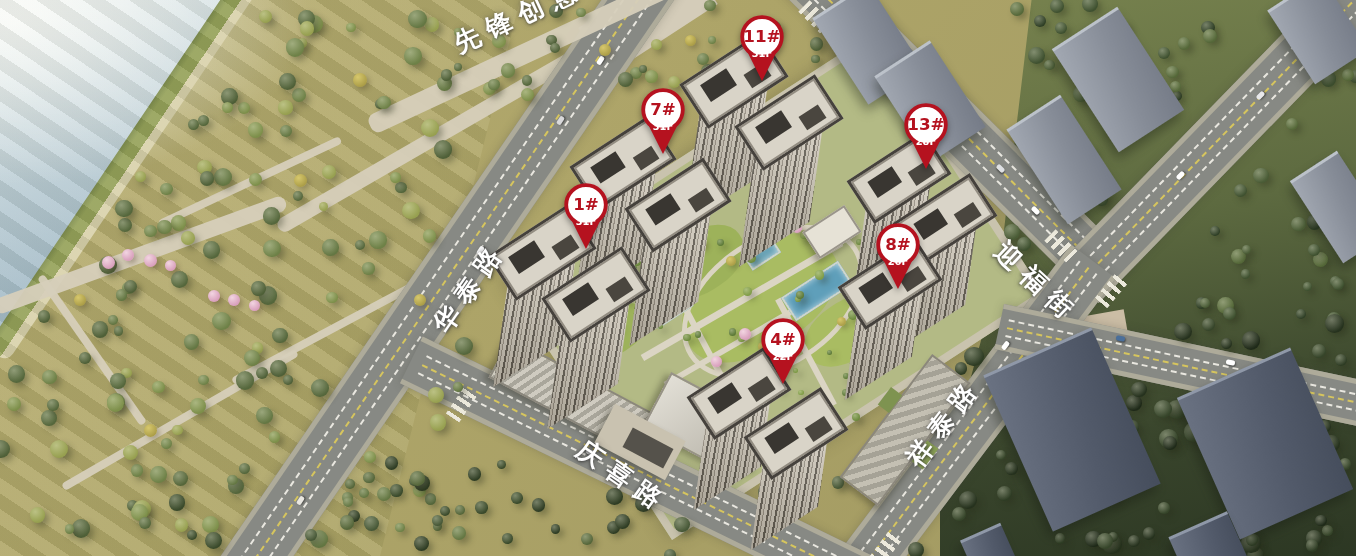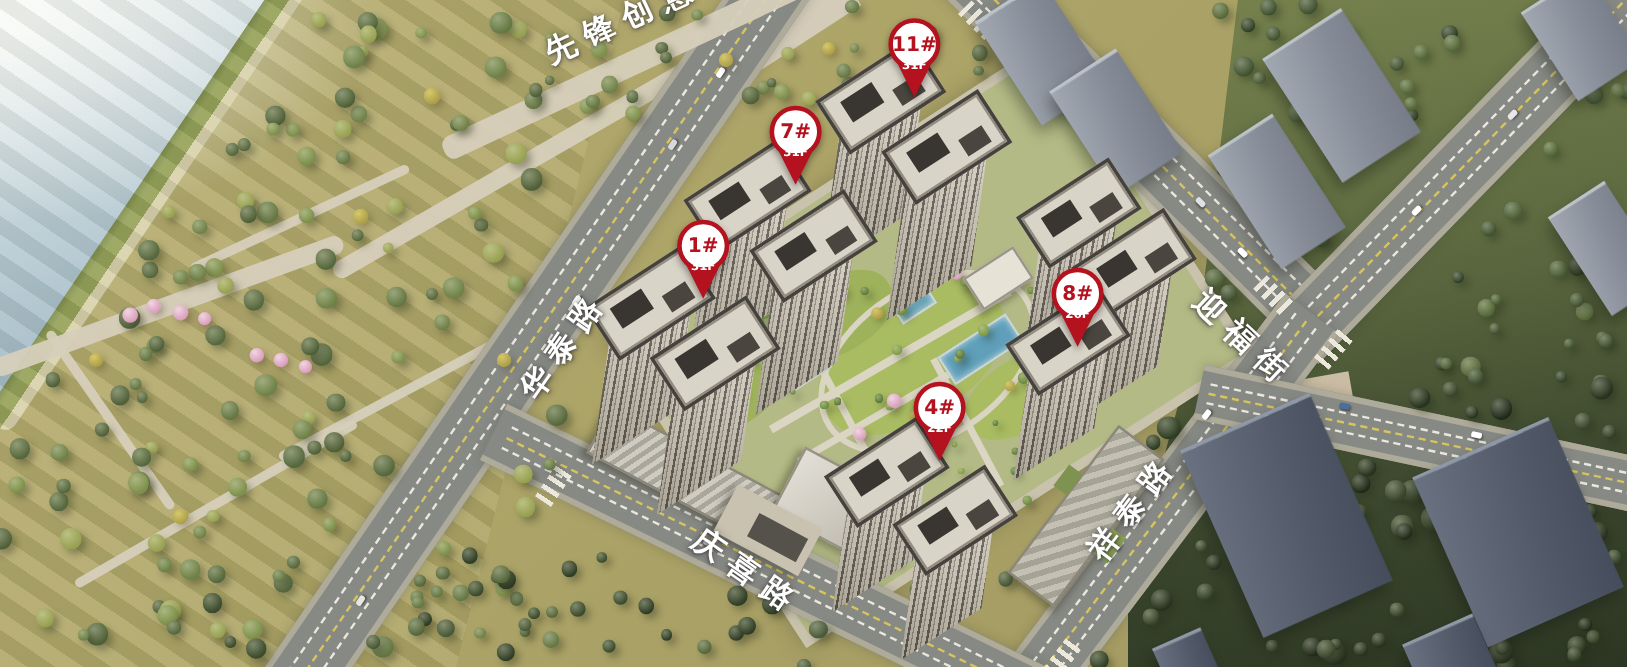--- a/index.html
+++ b/index.html
@@ -591,20 +591,28 @@
     </svg>
   </div>
   <div class="marker" style="left:739px;top:14px">
     <svg viewBox="0 0 60 92" width="46" height="70">
       <circle cx="30" cy="30" r="26" fill="#fff" stroke="#b5121f" stroke-width="5"></circle>
       <path d="M6.9,42 A26,26 0 0 0 53.1,42 L30,88 Z" fill="#b5121f"></path>
       <text x="30" y="37" class="mid">11#</text>
       <text x="30" y="57" class="mfl">31F</text>
     </svg>
   </div>
+  <div class="marker" style="left:903px;top:102px">
+    <svg viewBox="0 0 60 92" width="46" height="70">
+      <circle cx="30" cy="30" r="26" fill="#fff" stroke="#b5121f" stroke-width="5"></circle>
+      <path d="M6.9,42 A26,26 0 0 0 53.1,42 L30,88 Z" fill="#b5121f"></path>
+      <text x="30" y="37" class="mid">13#</text>
+      <text x="30" y="57" class="mfl">28F</text>
+    </svg>
+  </div>
   <div class="marker" style="left:875px;top:222px">
     <svg viewBox="0 0 60 92" width="46" height="70">
       <circle cx="30" cy="30" r="26" fill="#fff" stroke="#b5121f" stroke-width="5"></circle>
       <path d="M6.9,42 A26,26 0 0 0 53.1,42 L30,88 Z" fill="#b5121f"></path>
       <text x="30" y="37" class="mid">8#</text>
       <text x="30" y="57" class="mfl">26F</text>
     </svg>
   </div>
   <div class="marker" style="left:760px;top:317px">
     <svg viewBox="0 0 60 92" width="46" height="70">

